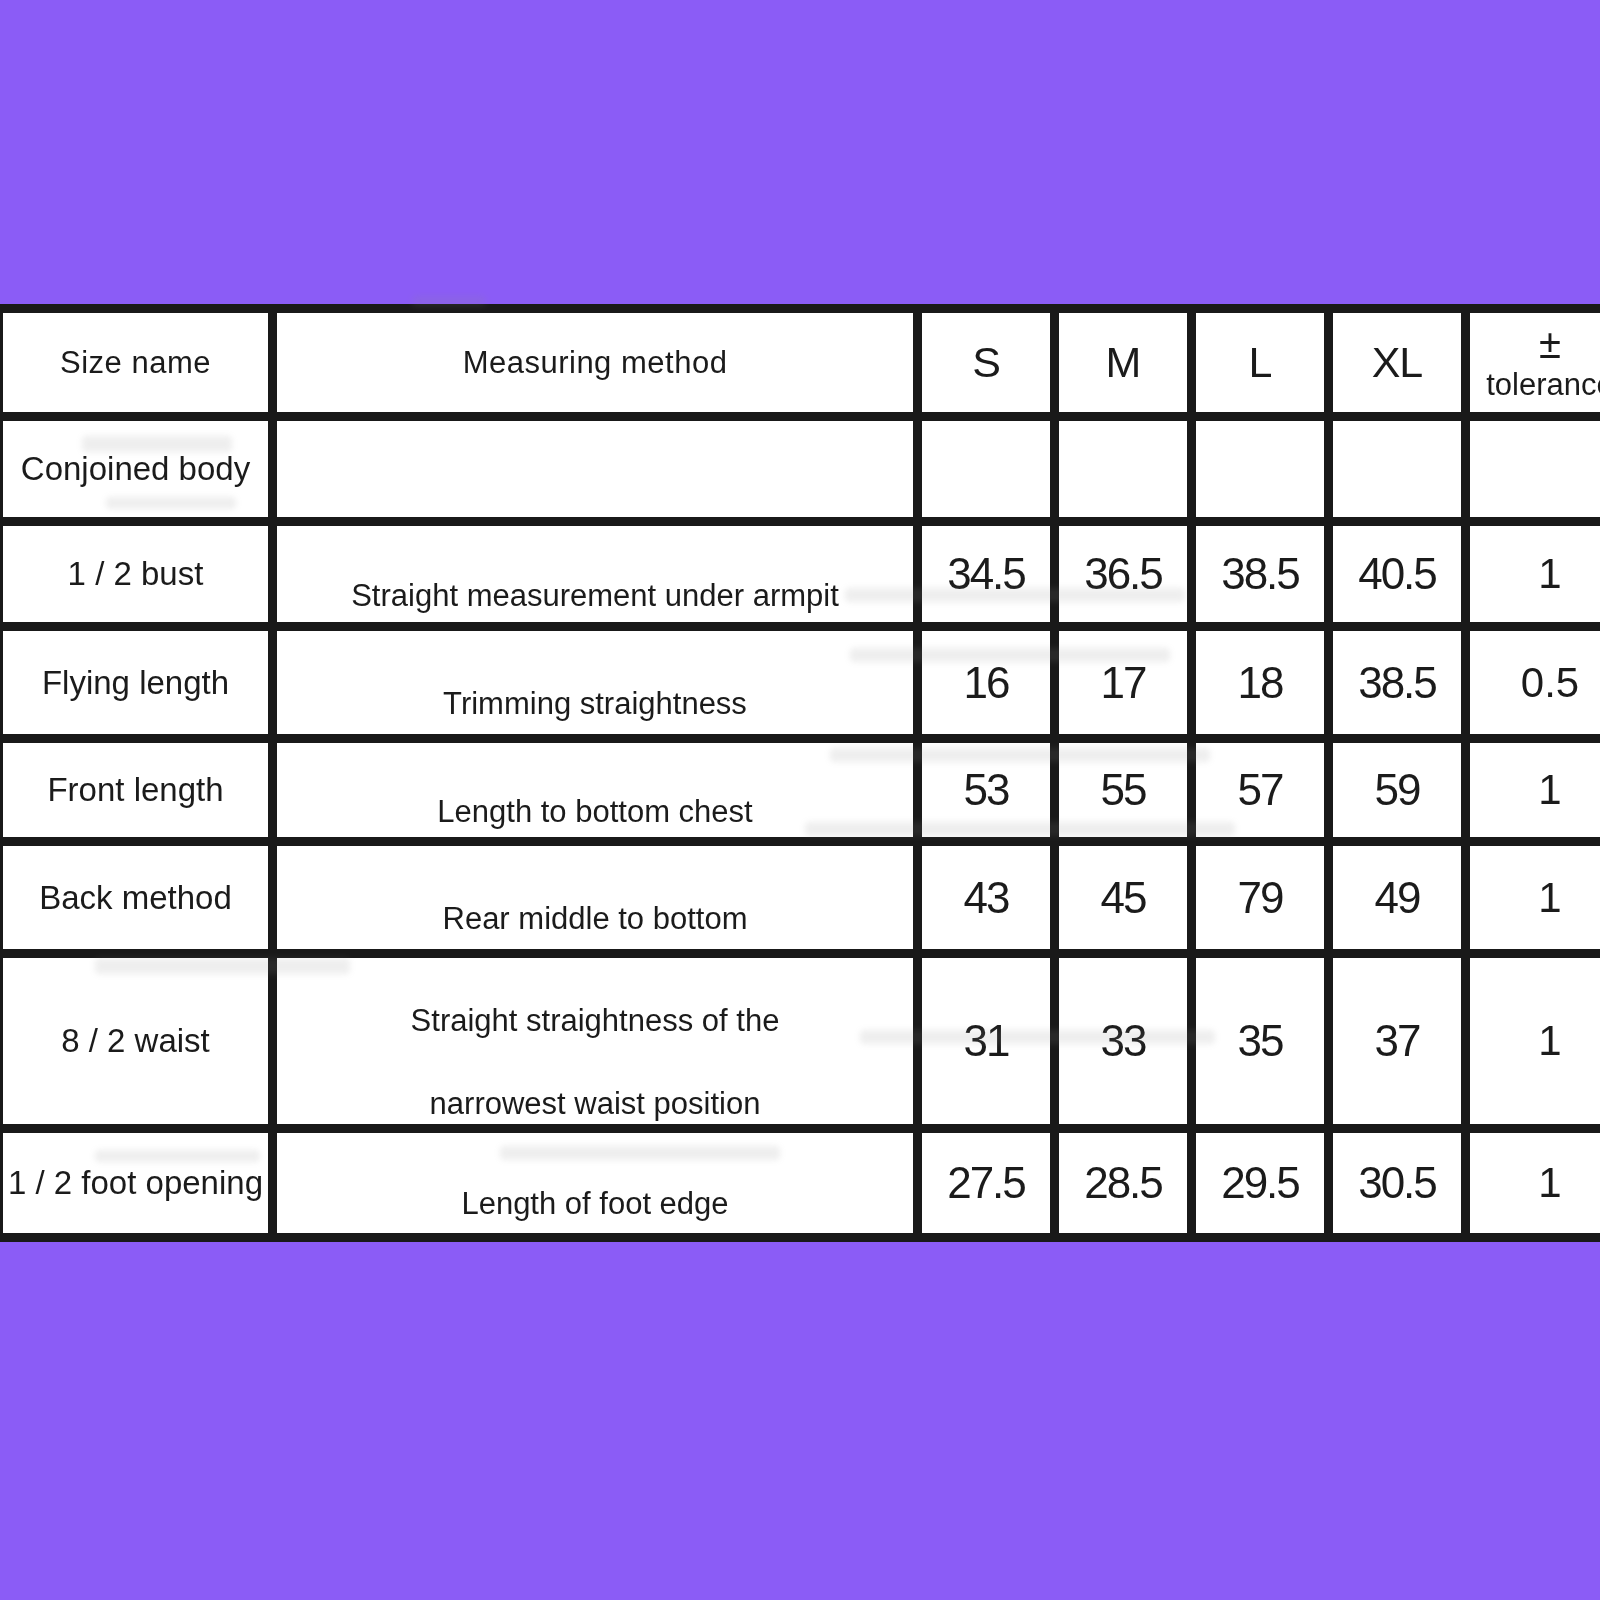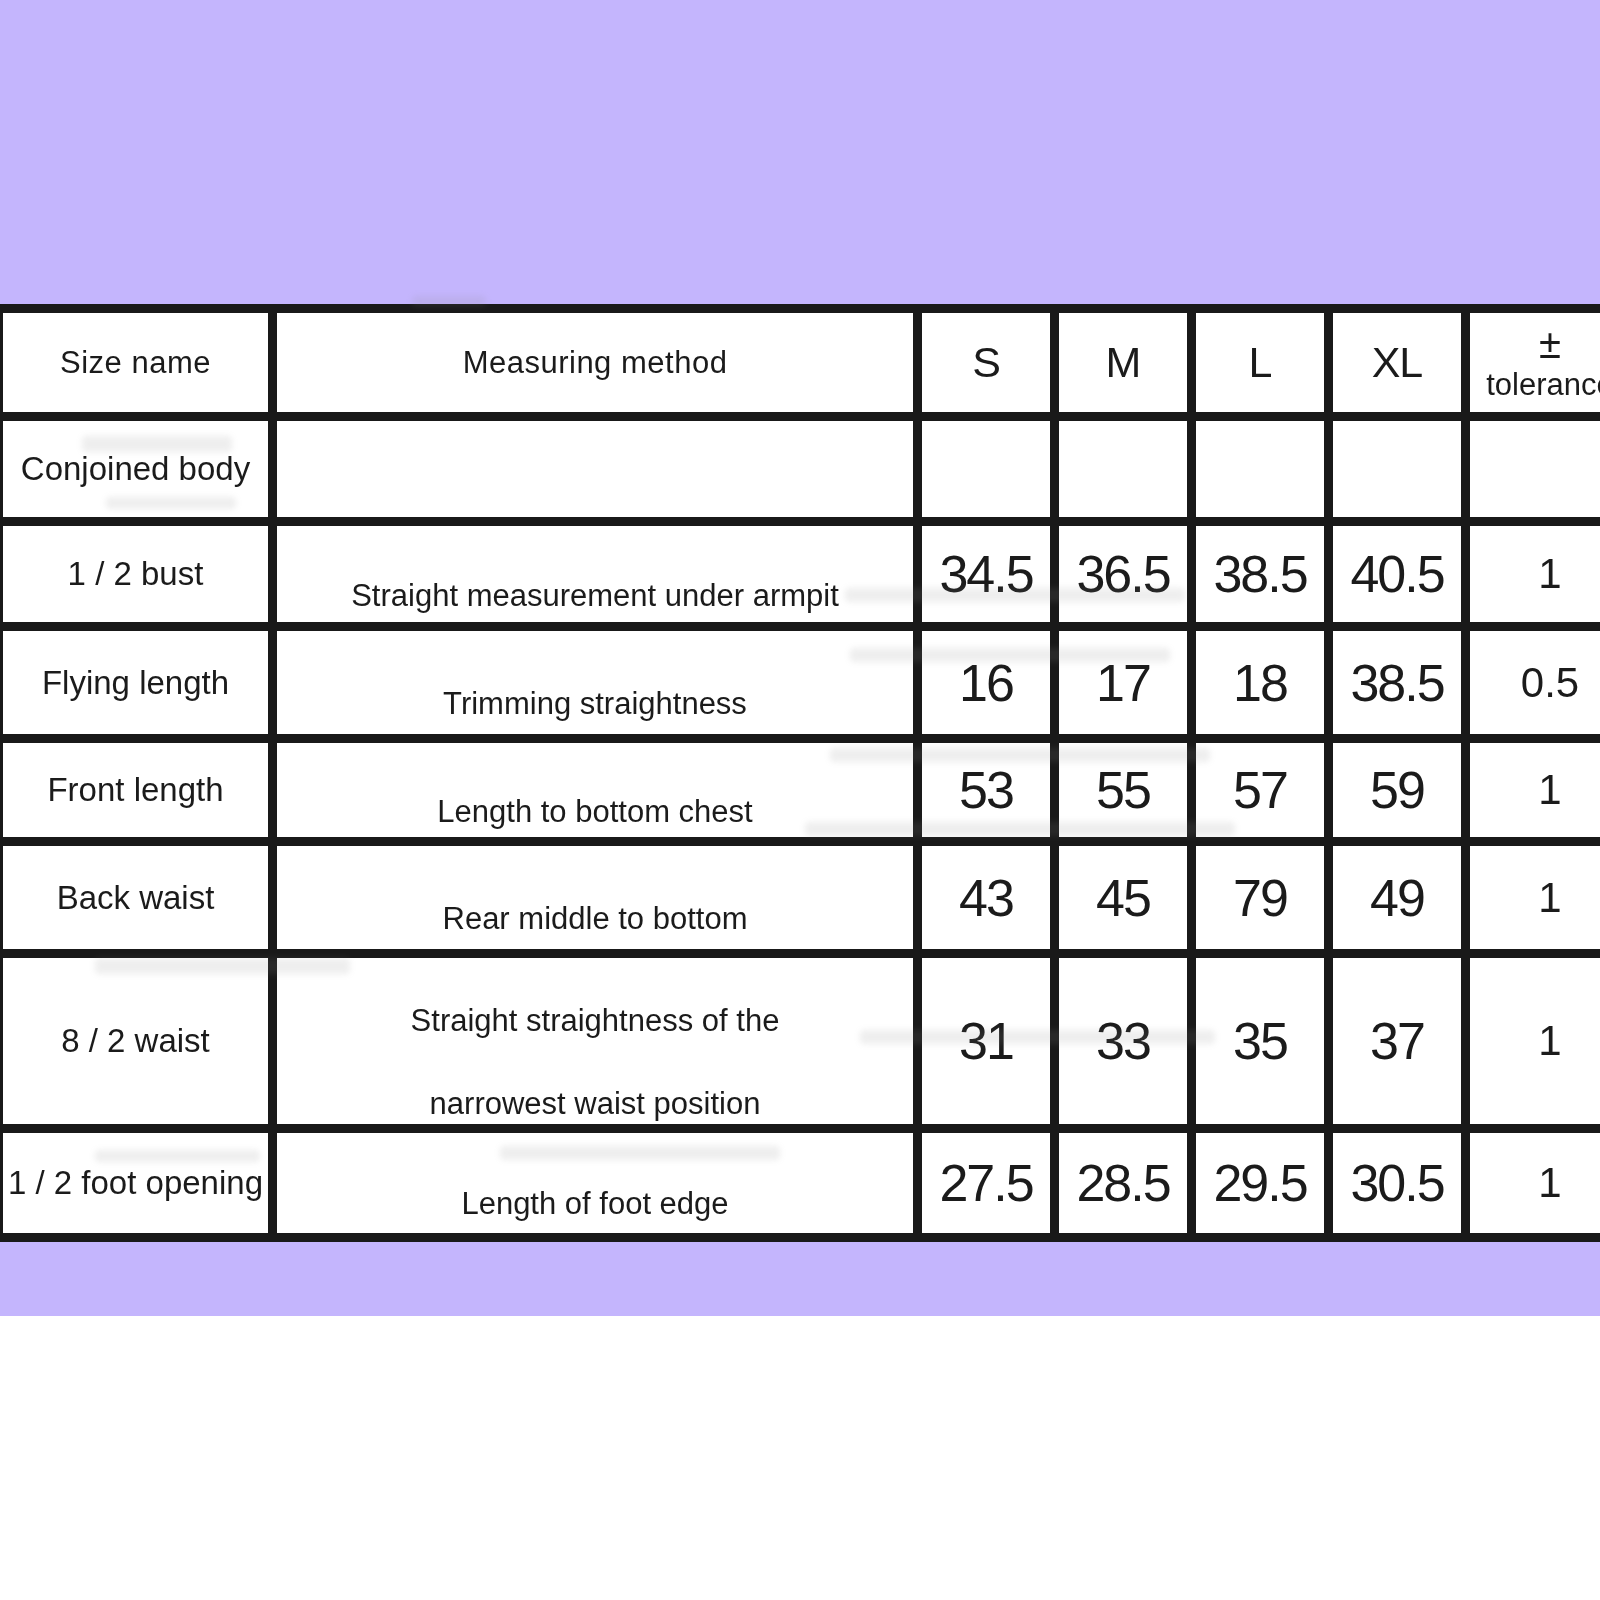--- a/index.html
+++ b/index.html
@@ -9,25 +9,25 @@
     width: 1600px;
     height: 1600px;
     overflow: hidden;
     position: relative;
     font-family: "Liberation Sans", "DejaVu Sans", sans-serif;
     color: #1b1b1b;
   }
   .stage {
     position: absolute;
     width: 1600px;
-    height: 1316px;
+    height: 1600px;
     top: 0;
     left: 0;
     overflow: hidden;
-    background: #c4b5fd;
+    background: #8b5cf6;
   }
   table.size-chart {
     position: absolute;
     top: 304px;
     left: -6px;
     width: 1636px;
     border-collapse: collapse;
     table-layout: fixed;
     background: #ffffff;
   }
@@ -51,21 +51,21 @@
   }
   td.c-method {
     font-size: 31px;
   }
   td.c-method .mline {
     display: block;
     line-height: 1.25;
     margin-top: 44px;
   }
   td.c-val {
-    font-size: 52px;
+    font-size: 44px;
     letter-spacing: -2px;
   }
   td.c-tol {
     font-size: 42px;
     letter-spacing: 0;
   }
   .tol-head {
     display: block;
     line-height: 1.1;
   }
@@ -162,21 +162,21 @@
             <span class="mline">Length to bottom chest</span>
           </td>
       <td class="c-val">53</td>
       <td class="c-val">55</td>
       <td class="c-val">57</td>
       <td class="c-val">59</td>
       <td class="c-val c-tol">1</td>
     </tr>
 
     <tr style="height:112px">
-      <td class="c-rowname">Back waist</td>
+      <td class="c-rowname">Back method</td>
       <td class="c-method">
             <span class="mline">Rear middle to bottom</span>
           </td>
       <td class="c-val">43</td>
       <td class="c-val">45</td>
       <td class="c-val">79</td>
       <td class="c-val">49</td>
       <td class="c-val c-tol">1</td>
     </tr>
 

